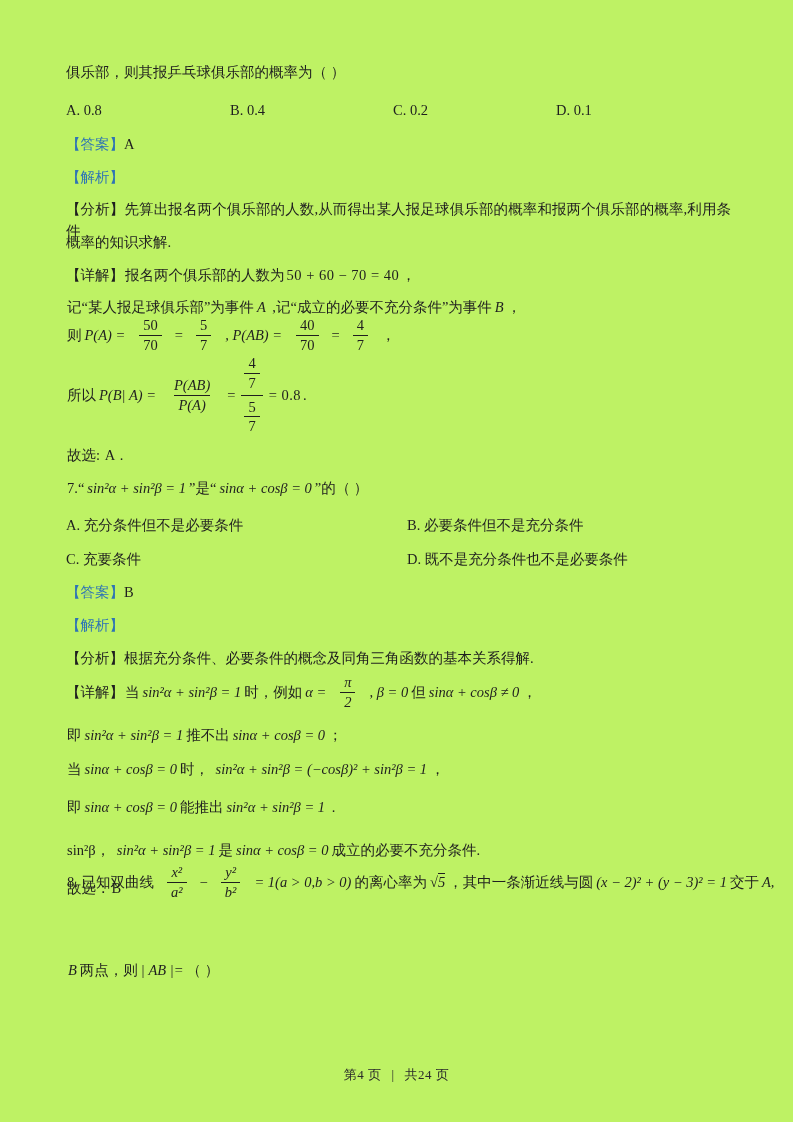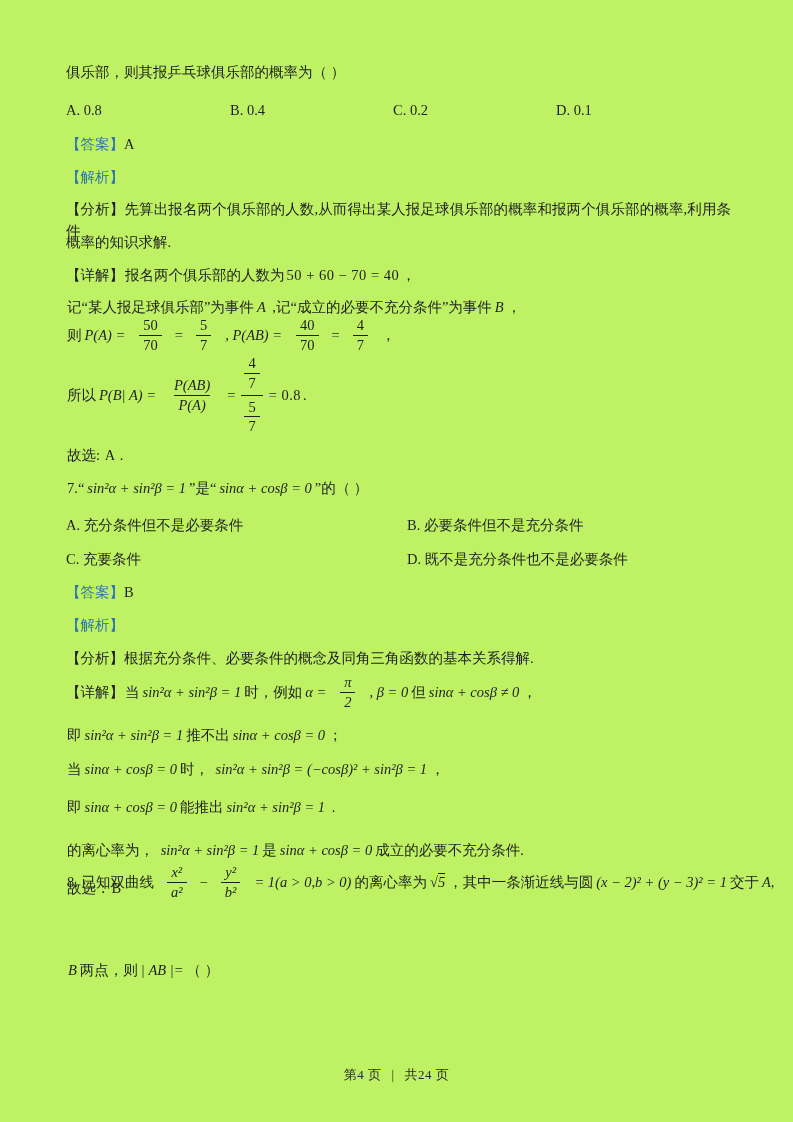--- a/index.html
+++ b/index.html
@@ -176,21 +176,21 @@
   <div class="ln" style="top:724px">
     <span class="t">即</span><span class="m">sin²α + sin²β = 1</span><span class="t">推不出</span><span class="m">sinα + cosβ = 0</span><span class="t">；</span>
   </div>
   <div class="ln" style="top:758px">
     <span class="t">当</span><span class="m">sinα + cosβ = 0</span><span class="t">时， </span><span class="m">sin²α + sin²β = (−cosβ)² + sin²β = 1</span><span class="t">，</span>
   </div>
   <div class="ln" style="top:796px">
     <span class="t">即</span><span class="m">sinα + cosβ = 0</span><span class="t">能推出</span><span class="m">sin²α + sin²β = 1</span><span class="t"> .</span>
   </div>
   <div class="ln" style="top:839px">
-    <span class="t">的离心率为， </span><span class="m">sin²α + sin²β = 1</span><span class="t">是</span><span class="m">sinα + cosβ = 0</span><span class="t">成立的必要不充分条件.</span>
+    <span class="t">sin²β， </span><span class="m">sin²α + sin²β = 1</span><span class="t">是</span><span class="m">sinα + cosβ = 0</span><span class="t">成立的必要不充分条件.</span>
   </div>
 
   <div class="ln" style="top:877px">
     <span class="t">故选：</span><span>B</span>
   </div>
 
   <div class="ln fx" style="top:858px;height:48px">
     <span class="t">8. 已知双曲线</span>
     <span class="fr it">
         <span class="n">x²</span>

